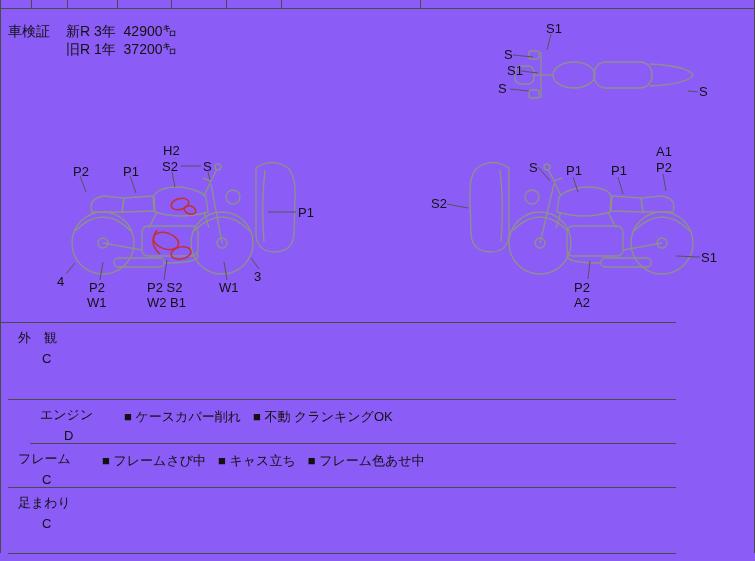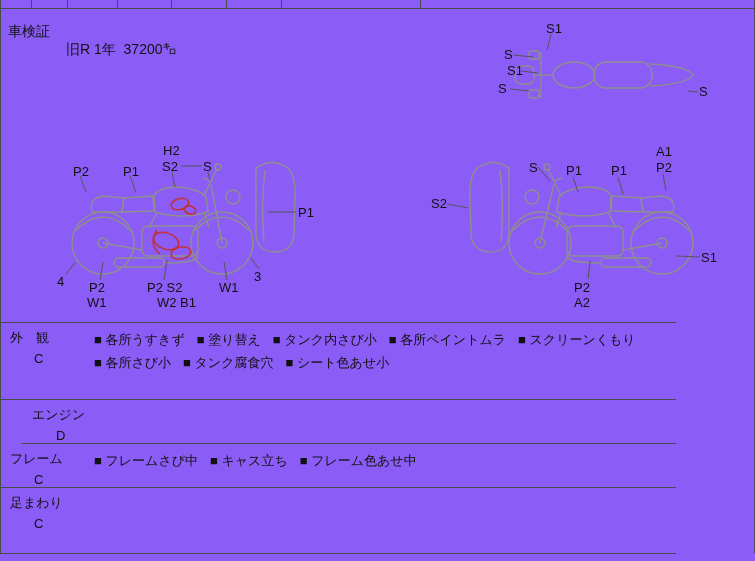--- a/index.html
+++ b/index.html
@@ -7,21 +7,21 @@
     position:relative;width:755px;height:561px;background:#8b5cf6;
     font-family:"Liberation Sans","DejaVu Sans",sans-serif;color:#111;
     overflow:hidden;
   }
   .hdr{position:absolute;font-size:14px;white-space:pre;}
   .hdr-label{left:8px;top:23px;}
   .hdr-line1{left:66px;top:23px;}
   .hdr-line2{left:66px;top:41px;}
   .dlabel{position:absolute;font-size:13px;line-height:14px;white-space:pre;color:#111;text-align:right;}
   svg.canvas{position:absolute;left:0;top:0;}
-  .notes{position:absolute;left:0;top:322px;width:676px;border-top:1px solid #4a4a4a;box-sizing:border-box;}
+  .notes{position:absolute;left:0;top:322px;width:676px;border-top:1px solid #4a4a4a;box-sizing:border-box;padding-left:8px;}
   .note-row{display:flex;border-bottom:1px solid #4a4a4a;box-sizing:border-box;}
   .note-row:nth-child(1){height:77px;}
   .note-row:nth-child(2){height:44px;margin-left:22px;}
   .note-row:nth-child(3){height:44px;}
   .note-row:nth-child(4){height:66px;}
   .note-cat{width:88px;flex:none;padding:6px 0 0 10px;box-sizing:border-box;font-size:13px;line-height:17px;}
   .cat-grade{padding-left:24px;margin-top:4px;}
   .note-items{flex:1;padding:5px 10px 0 6px;font-size:13px;line-height:23px;}
   .note-item{margin-right:12px;white-space:nowrap;}
 </style>
@@ -135,65 +135,66 @@
     <g stroke="#c53030" stroke-width="1.5" fill="none">
       <ellipse cx="180" cy="204" rx="9" ry="5.5" transform="rotate(-15 180 204)"></ellipse>
       <ellipse cx="190" cy="210" rx="6" ry="4" transform="rotate(20 190 210)"></ellipse>
       <ellipse cx="166" cy="241" rx="13" ry="8" transform="rotate(18 166 241)"></ellipse>
       <ellipse cx="181" cy="253" rx="10" ry="6" transform="rotate(-12 181 253)"></ellipse>
       <path d="M 157 230 Q 148 244 160 254"></path>
     </g>
   </svg>
 
   <span class="hdr hdr-label">車検証</span>
+  <span class="hdr hdr-line1">新R 3年  42900㌔</span>
   <span class="hdr hdr-line2">旧R 1年  37200㌔</span>
 
   <span class="dlabel" style="left:546px;top:22px">S1</span>
   <span class="dlabel" style="left:504px;top:48px">S</span>
   <span class="dlabel" style="left:507px;top:64px">S1</span>
   <span class="dlabel" style="left:498px;top:82px">S</span>
   <span class="dlabel" style="left:699px;top:85px">S</span>
 
   <span class="dlabel" style="left:73px;top:165px">P2</span>
   <span class="dlabel" style="left:123px;top:165px">P1</span>
   <span class="dlabel" style="left:163px;top:144px">H2</span>
   <span class="dlabel" style="left:162px;top:160px">S2</span>
   <span class="dlabel" style="left:203px;top:160px">S</span>
   <span class="dlabel" style="left:298px;top:206px">P1</span>
   <span class="dlabel" style="left:57px;top:275px">4</span>
   <span class="dlabel" style="left:89px;top:281px">P2</span>
   <span class="dlabel" style="left:87px;top:296px">W1</span>
   <span class="dlabel" style="left:147px;top:281px">P2 S2</span>
-  <span class="dlabel" style="left:157px;top:296px">W2 B1</span>
+  <span class="dlabel" style="left:147px;top:296px">W2 B1</span>
   <span class="dlabel" style="left:219px;top:281px">W1</span>
   <span class="dlabel" style="left:254px;top:270px">3</span>
 
   <span class="dlabel" style="left:431px;top:197px">S2</span>
   <span class="dlabel" style="left:529px;top:161px">S</span>
   <span class="dlabel" style="left:566px;top:164px">P1</span>
   <span class="dlabel" style="left:611px;top:164px">P1</span>
   <span class="dlabel" style="left:656px;top:145px">A1</span>
   <span class="dlabel" style="left:656px;top:161px">P2</span>
   <span class="dlabel" style="left:701px;top:251px">S1</span>
   <span class="dlabel" style="left:574px;top:281px">P2</span>
   <span class="dlabel" style="left:574px;top:296px">A2</span>
 
   <div class="notes">
       <div class="note-row">
         <div class="note-cat">
           <div class="cat-name">外　観</div>
           <div class="cat-grade">C</div>
         </div>
-        <div class="note-items"><span class="note-item">■ 各所うすきず</span><span class="note-item">■ 塗り替え</span><span class="note-item">■ タンク内さび小</span><span class="note-item">■ 各所ペイントムラ</span><span class="note-item">■ スクリーンくもり</span><span class="note-item">■ 各所さび小</span><span class="note-item">■ タンク腐食穴</span><span class="note-item">■ シート色あせ小</span></div>
       </div>
       <div class="note-row">
         <div class="note-cat">
           <div class="cat-name">エンジン</div>
           <div class="cat-grade">D</div>
         </div>
+        <div class="note-items"><span class="note-item">■ ケースカバー削れ</span><span class="note-item">■ 不動 クランキングOK</span></div>
       </div>
       <div class="note-row">
         <div class="note-cat">
           <div class="cat-name">フレーム</div>
           <div class="cat-grade">C</div>
         </div>
         <div class="note-items"><span class="note-item">■ フレームさび中</span><span class="note-item">■ キャス立ち</span><span class="note-item">■ フレーム色あせ中</span></div>
       </div>
       <div class="note-row">
         <div class="note-cat">

